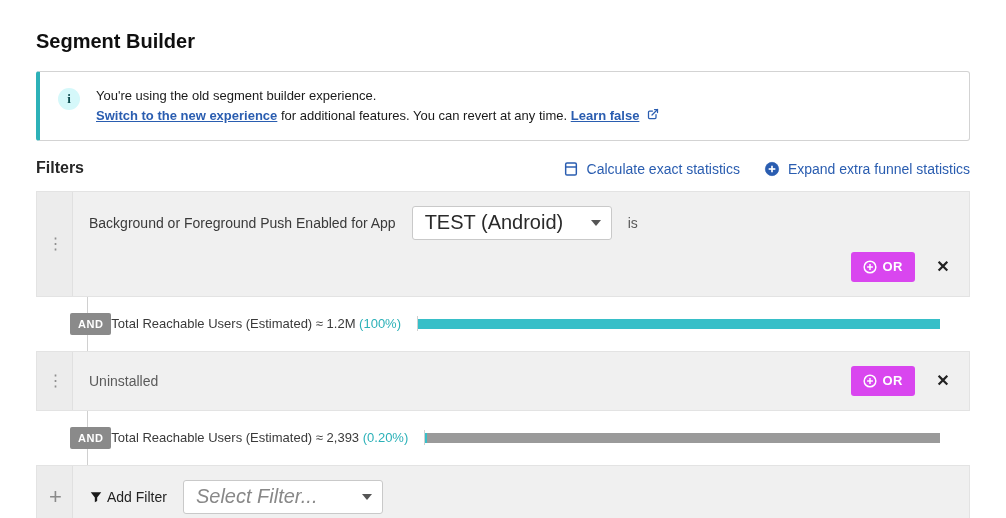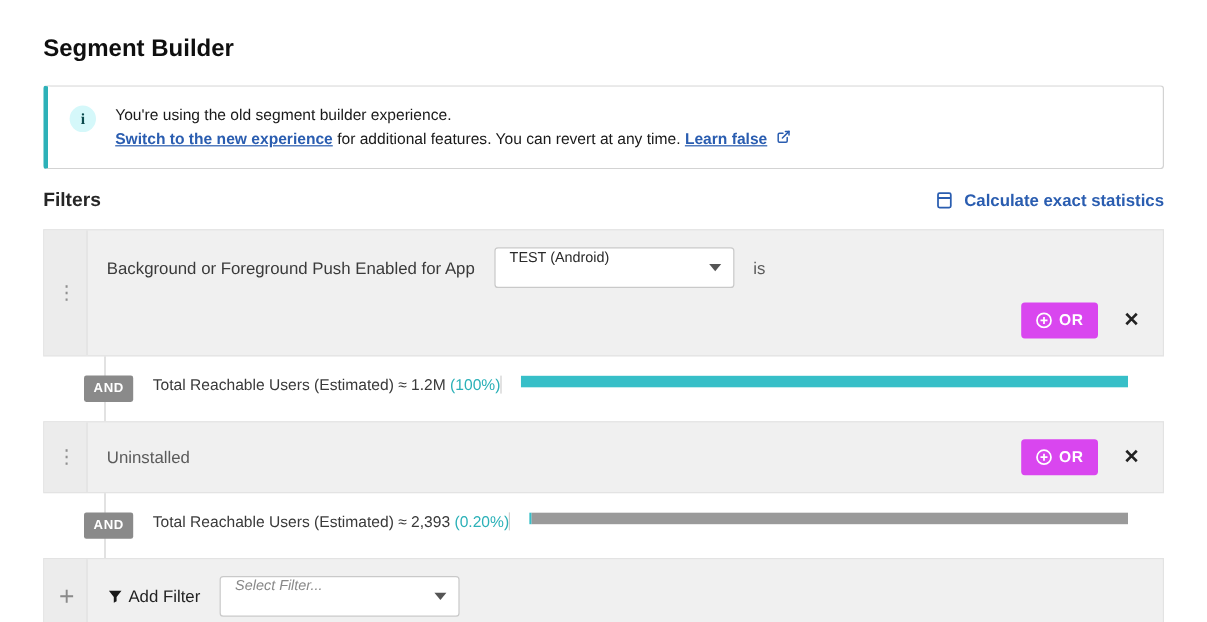--- a/index.html
+++ b/index.html
@@ -51,36 +51,36 @@
     cursor: pointer;
   }
   .notice .ext-icon {
     display:inline-block;
     vertical-align: middle;
     margin-left: 4px;
   }
 
   .filters-header {
     display: flex;
-    align-items: flex-start;
+    align-items: flex-end;
     justify-content: space-between;
     margin-bottom: 14px;
   }
   .filters-header h2 {
     font-size: 16px;
     font-weight: 700;
     margin: 0;
   }
   .stat-links {
     display: flex;
     gap: 24px;
   }
   .stat-link {
     color: #2a5db0;
-    font-weight: 700;
+    font-weight: 400;
     font-size: 14px;
     display: flex;
     align-items: center;
     gap: 8px;
     cursor: pointer;
   }
   .stat-link svg { flex-shrink: 0; }
 
   
   .timeline {
@@ -154,22 +154,23 @@
     color: #5a5a5a;
     font-size: 14px;
   }
   .select {
     background: #fff;
     border: 1px solid #c9c9c9;
     border-radius: 3px;
     height: 34px;
     padding: 0 34px 0 12px;
     display: inline-flex;
+    align-items: center;
     position: relative;
-    font-size: 12px;
+    font-size: 20px;
     color: #2a2a2a;
     cursor: pointer;
     min-width: 70px;
   }
   .select .caret {
     position: absolute;
     right: 10px;
     top: 50%;
     transform: translateY(-50%);
     width: 0; height: 0;
@@ -199,41 +200,41 @@
   .close-btn {
     color:#222;
     font-weight:700;
     font-size:16px;
     cursor:pointer;
     width:20px;text-align:center;
   }
 
   .and-row {
     display:flex;
-    align-items:flex-start;
-    gap:16px;
+    align-items:center;
     padding: 16px 0;
     position:relative;
   }
   .and-chip {
     background:#8a8a8a;
     color:#fff;
     font-size:11px;
     font-weight:700;
     letter-spacing:0.5px;
     padding:5px 8px;
     border-radius:2px;
     z-index:1;
     position:relative;
     margin-left:34px;
   }
   .reach-text {
     font-size:13px;
     color:#3a3a3a;
     border-right:1px solid #d0d0d0;
+    padding-right:16px;
   }
   .reach-text .pct { color:#2cb1b8; }
   .bar-wrap {
     flex:1;
     display:flex;
     align-items:center;
     padding-right:30px;
   }
   .bar {
     height:10px;
@@ -287,20 +288,28 @@
     <div class="stat-link">
       <svg width="16" height="16" viewBox="0 0 24 24" fill="none" stroke="#2a5db0" stroke-width="2.2">
           <rect x="4" y="3" width="16" height="18" rx="2"></rect>
           <line x1="4" y1="9" x2="20" y2="9"></line>
           <line x1="9" y1="13" x2="9" y2="13"></line>
           <line x1="15" y1="13" x2="15" y2="13"></line>
           <line x1="9" y1="17" x2="9" y2="17"></line>
           <line x1="15" y1="17" x2="15" y2="17"></line>
         </svg>
       <span>Calculate exact statistics</span>
+    </div>
+    <div class="stat-link">
+      <svg width="16" height="16" viewBox="0 0 24 24" fill="#2a5db0" stroke="#2a5db0">
+          <circle cx="12" cy="12" r="10" fill="#2a5db0"></circle>
+          <line x1="12" y1="7" x2="12" y2="17" stroke="#fff" stroke-width="2.5"></line>
+          <line x1="7" y1="12" x2="17" y2="12" stroke="#fff" stroke-width="2.5"></line>
+        </svg>
+      <span>Expand extra funnel statistics</span>
     </div>
   </div>
 </div>
 
 <div class="timeline">
   <div class="vline"></div>
 
   <div class="filter-row">
     <div class="handle">⋮</div>
     <div class="body">

